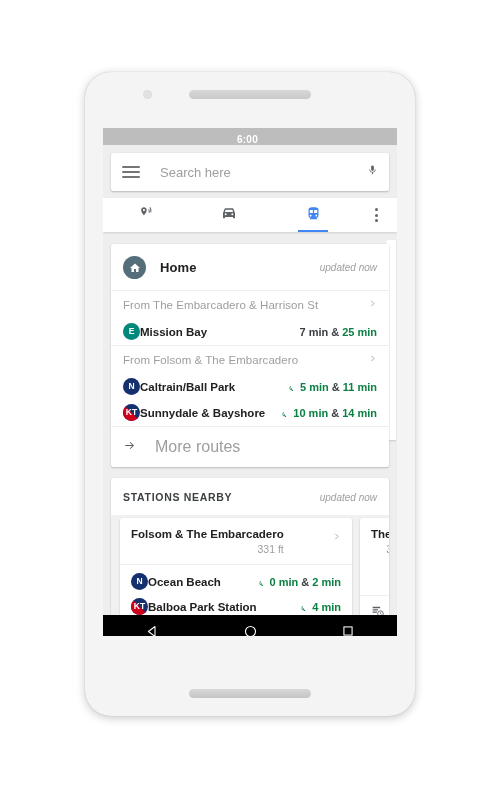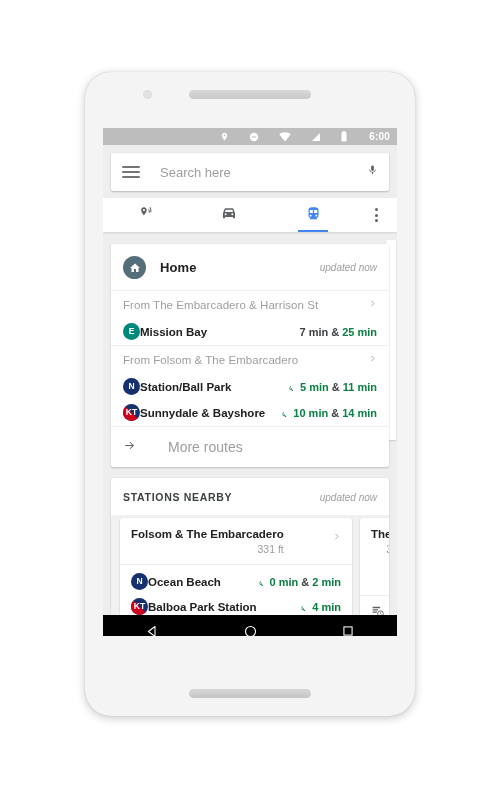--- a/index.html
+++ b/index.html
@@ -42,21 +42,21 @@
     width: 294px; height: 508px;
     background: #eeeeee;
     overflow: hidden;
   }
 
   
   #status-bar {
     height: 17px;
     background: #bdbdbd;
     display: flex; align-items: center; justify-content: flex-end;
-    padding-right: 7px; gap: 20px;
+    padding-right: 7px; gap: 20px; flex-direction: column;
   }
   #status-bar .sb-icon { display: flex; align-items: center; }
   #status-bar svg { display: block; }
   #status-clock {
     color: #ffffff; font-size: 10px; font-weight: bold;
     letter-spacing: .2px; margin-left: 2px;
   }
 
   
   #search-zone { background: #eeeeee; padding: 8px 8px 7px 8px; }
@@ -188,21 +188,21 @@
   .t-plain { color: #3c4043; }
   .t-green { color: #0b8043; }
   .t-amp { color: #3c4043; font-weight: bold; }
 
   .more-routes {
     display: flex; align-items: center;
     padding: 11px 12px;
     border-top: 1px solid #eeeeee;
   }
   .more-routes .mr-label {
-    margin-left: 32px; font-size: 14px; color: #9e9e9e;
+    margin-left: 19px; font-size: 16px; color: #9e9e9e;
   }
 
   
   #stations-card {
     margin: 11px 8px 0 8px;
     position: relative; z-index: 2;
     background: #ffffff;
     box-shadow: 0 1px 2px rgba(0,0,0,.20), 0 0 1px rgba(0,0,0,.12);
     border-radius: 2px;
     overflow: hidden;
@@ -387,21 +387,21 @@
         <div class="from-row">
           <span class="from-text">From Folsom &amp; The Embarcadero</span>
           <span class="chev">
             <svg width="9" height="13" viewBox="0 0 24 24">
                 <path fill="none" stroke="#9e9e9e" stroke-width="2.4" d="M9 5l7 7-7 7"></path>
               </svg>
           </span>
         </div>
         <div class="depart-row">
           <span class="line-badge badge-n">N</span>
-          <span class="depart-name">Station/Ball Park</span>
+          <span class="depart-name">Caltrain/Ball Park</span>
           <span class="depart-times">
             <span>
               <svg width="9" height="9" viewBox="0 0 24 24">
                   <g fill="#0b8043" transform="rotate(-45 12 12)">
                     <path d="M3 17h3v4H3z"></path>
                     <path d="M9 11c-2.2 0-4 1.8-4 4h2a2 2 0 0 1 2-2V11z" transform="translate(-2,2)"></path>
                     <path d="M10 6C5.6 6 2 9.6 2 14h2a6 6 0 0 1 6-6V6z" transform="translate(-1,1)"></path>
                   </g>
                 </svg>
             </span>

